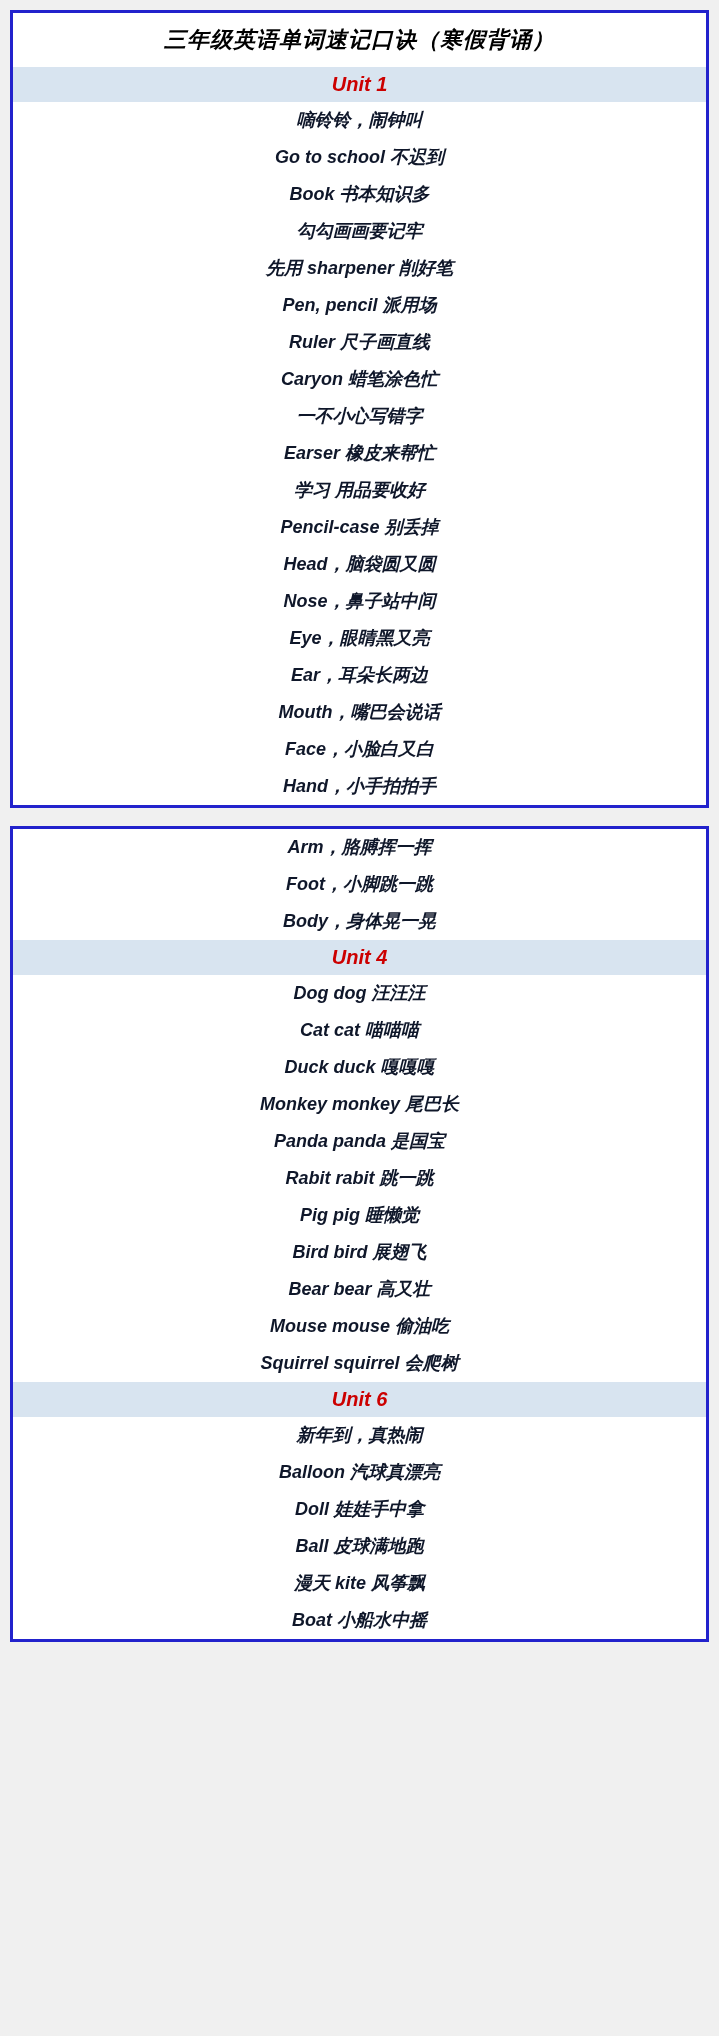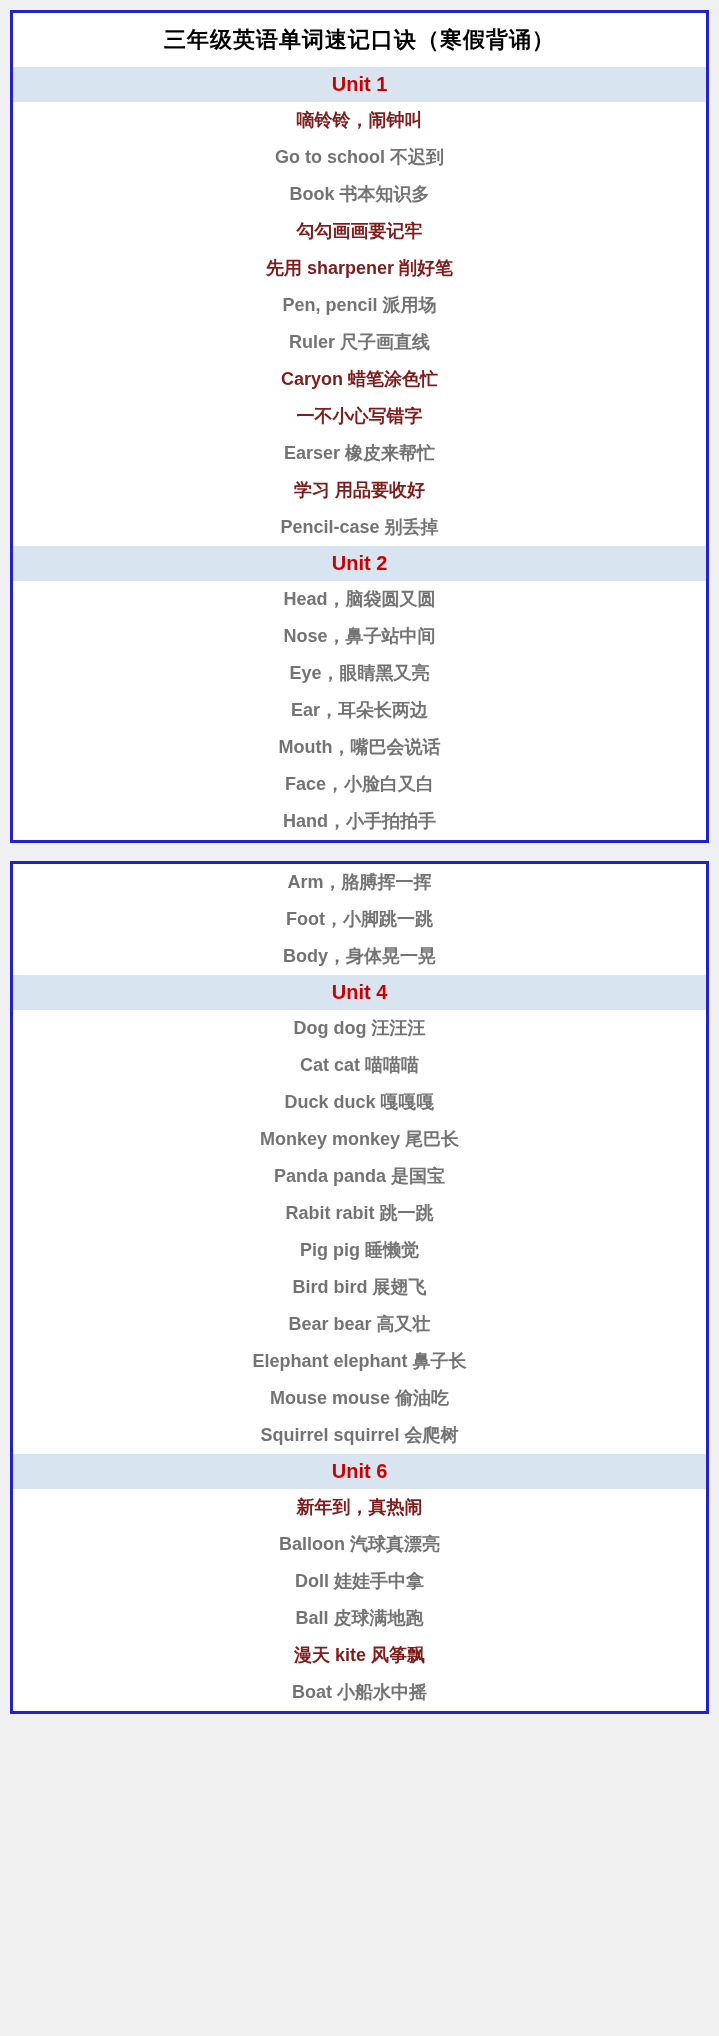--- a/index.html
+++ b/index.html
@@ -1,15 +1,15 @@
 <!DOCTYPE html>
 <html><head>
   <meta charset="utf-8">
   <style>
-    * { margin: 0; padding: 0; box-sizing: border-box; }
+    * { margin: 0; padding: 0; box-sizing: border-box; font-style: italic; }
     body {
       font-family: "Microsoft YaHei", "SimHei", sans-serif;
       background: #f0f0f0;
       width: 719px;
       padding: 10px;
     }
     .card {
       border: 3px solid #2222cc;
       background: #fff;
       margin-bottom: 18px;
@@ -31,22 +31,22 @@
       color: #cc0000;
       padding: 6px 4px;
     }
     .item {
       text-align: center;
       font-size: 18px;
       font-weight: 700;
       padding: 5px 10px;
       line-height: 1.5;
     }
-    .item.green { color: #737373; }
-    .item.black { color: #7f1d1d; }
+    .item.green { color: #0f172a; }
+    .item.black { color: #0f172a; }
   </style>
 </head>
 <body>
 
 <div class="card">
   <div class="card-title">三年级英语单词速记口诀（寒假背诵）</div>
 
   <div class="unit-header">Unit 1</div>
 
   <div id="unit1-items">
@@ -57,21 +57,20 @@
       <div class="item black">先用 sharpener  削好笔</div>
       <div class="item green">Pen, pencil  派用场</div>
       <div class="item green">Ruler  尺子画直线</div>
       <div class="item black">Caryon  蜡笔涂色忙</div>
       <div class="item black">一不小心写错字</div>
       <div class="item green">Earser  橡皮来帮忙</div>
       <div class="item black">学习 用品要收好</div>
       <div class="item green">Pencil-case  别丢掉</div>
     </div>
 
-  <div class="unit-header">Unit 2</div>
 
   <div id="unit2-items">
       <div class="item green">Head，脑袋圆又圆</div>
       <div class="item green">Nose，鼻子站中间</div>
       <div class="item green">Eye，眼睛黑又亮</div>
       <div class="item green">Ear，耳朵长两边</div>
       <div class="item green">Mouth，嘴巴会说话</div>
       <div class="item green">Face，小脸白又白</div>
       <div class="item green">Hand，小手拍拍手</div>
     </div>
@@ -89,21 +88,20 @@
   <div id="unit4-items">
       <div class="item green">Dog dog 汪汪汪</div>
       <div class="item green">Cat cat  喵喵喵</div>
       <div class="item green">Duck duck  嘎嘎嘎</div>
       <div class="item green">Monkey monkey  尾巴长</div>
       <div class="item green">Panda panda  是国宝</div>
       <div class="item green">Rabit rabit  跳一跳</div>
       <div class="item green">Pig pig  睡懒觉</div>
       <div class="item green">Bird bird  展翅飞</div>
       <div class="item green">Bear bear 高又壮</div>
-      <div class="item green">Elephant elephant  鼻子长</div>
       <div class="item green">Mouse mouse  偷油吃</div>
       <div class="item green">Squirrel squirrel  会爬树</div>
     </div>
 
   <div class="unit-header">Unit 6</div>
 
   <div id="unit6-items">
       <div class="item black">新年到，真热闹</div>
       <div class="item green">Balloon 汽球真漂亮</div>
       <div class="item green">Doll 娃娃手中拿</div>

